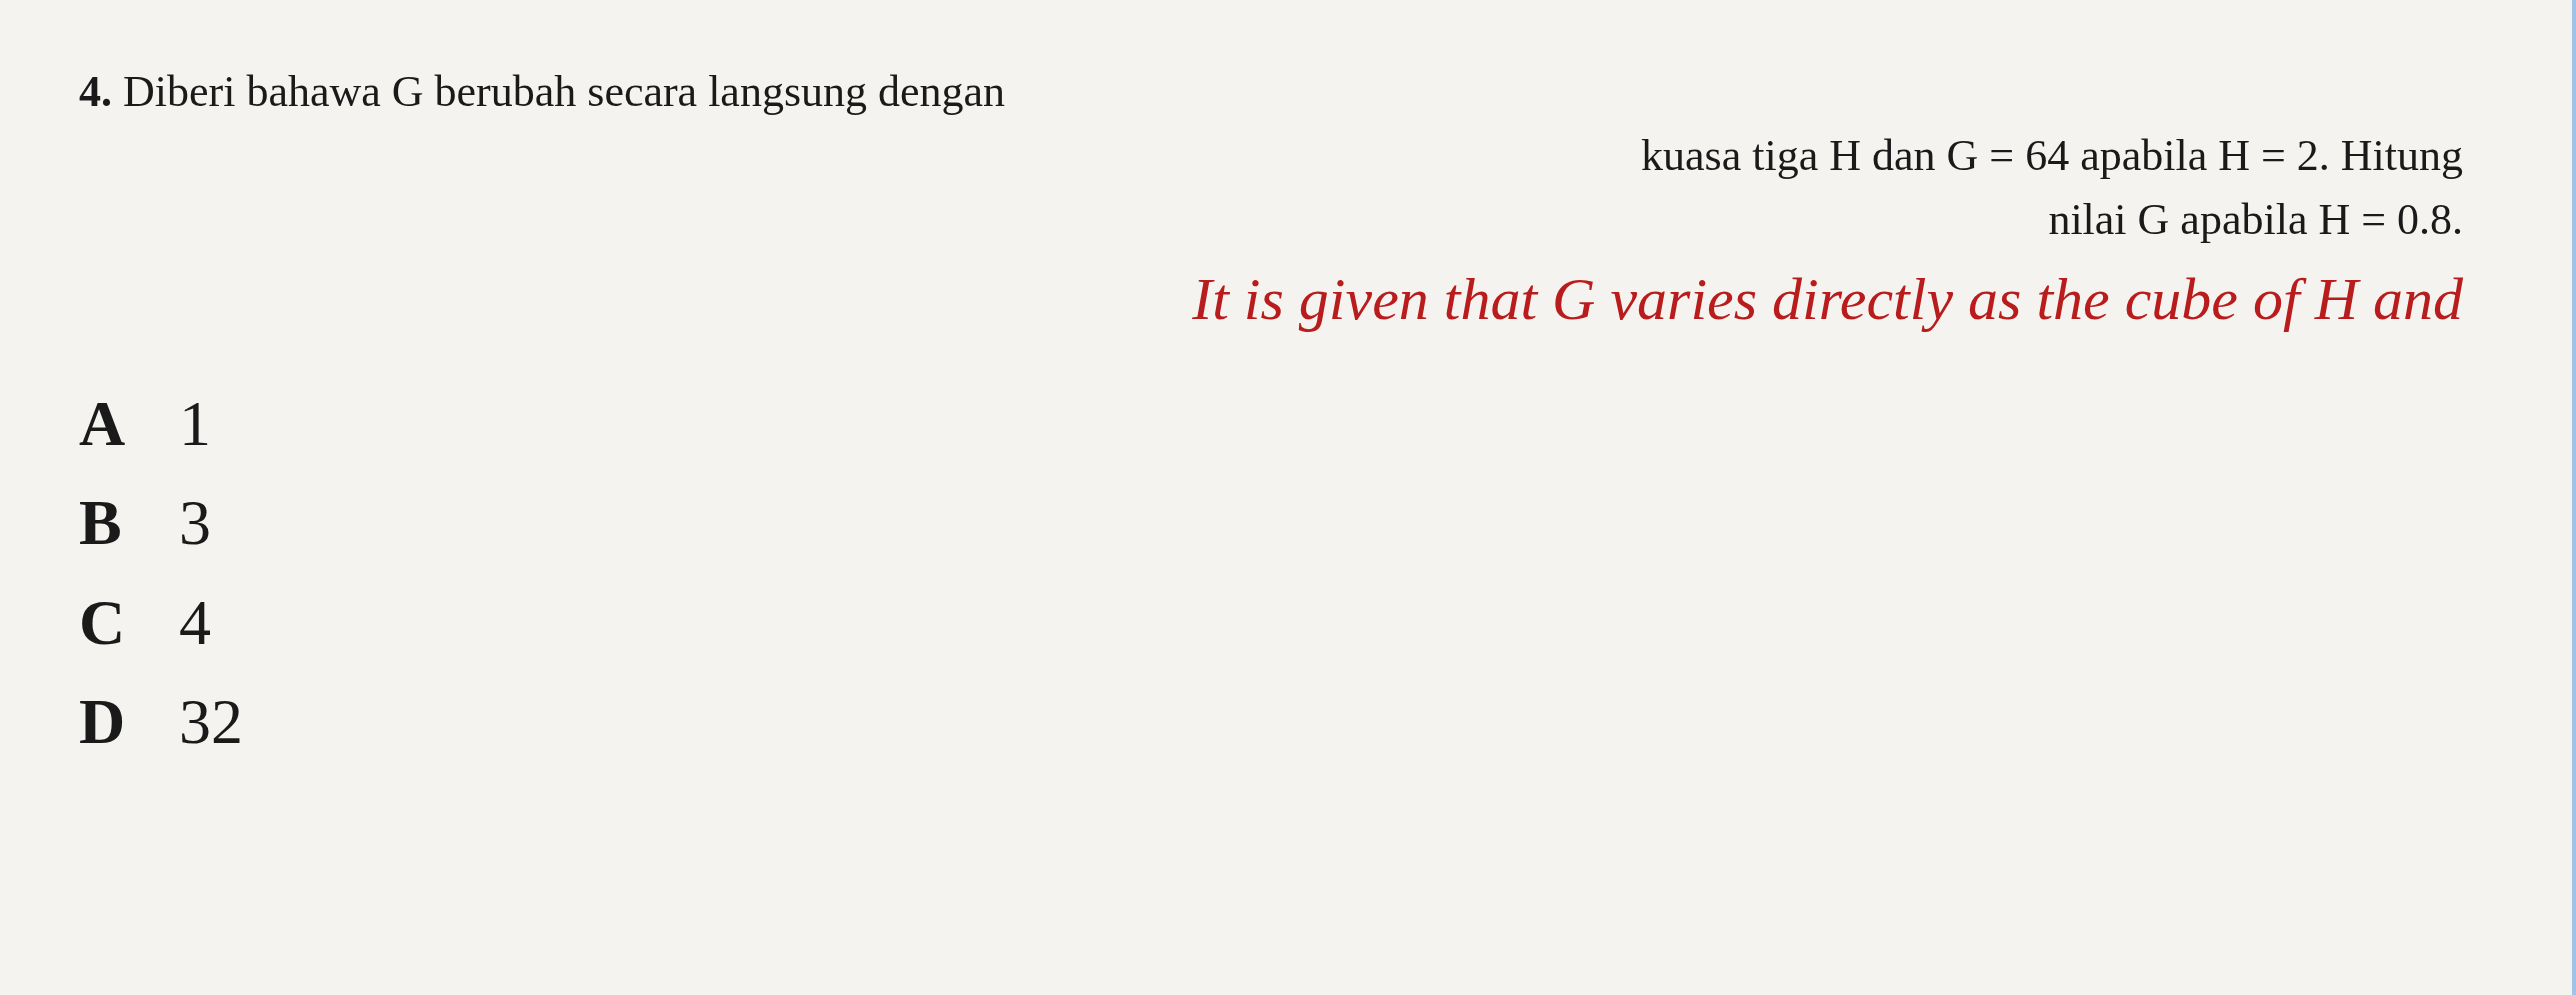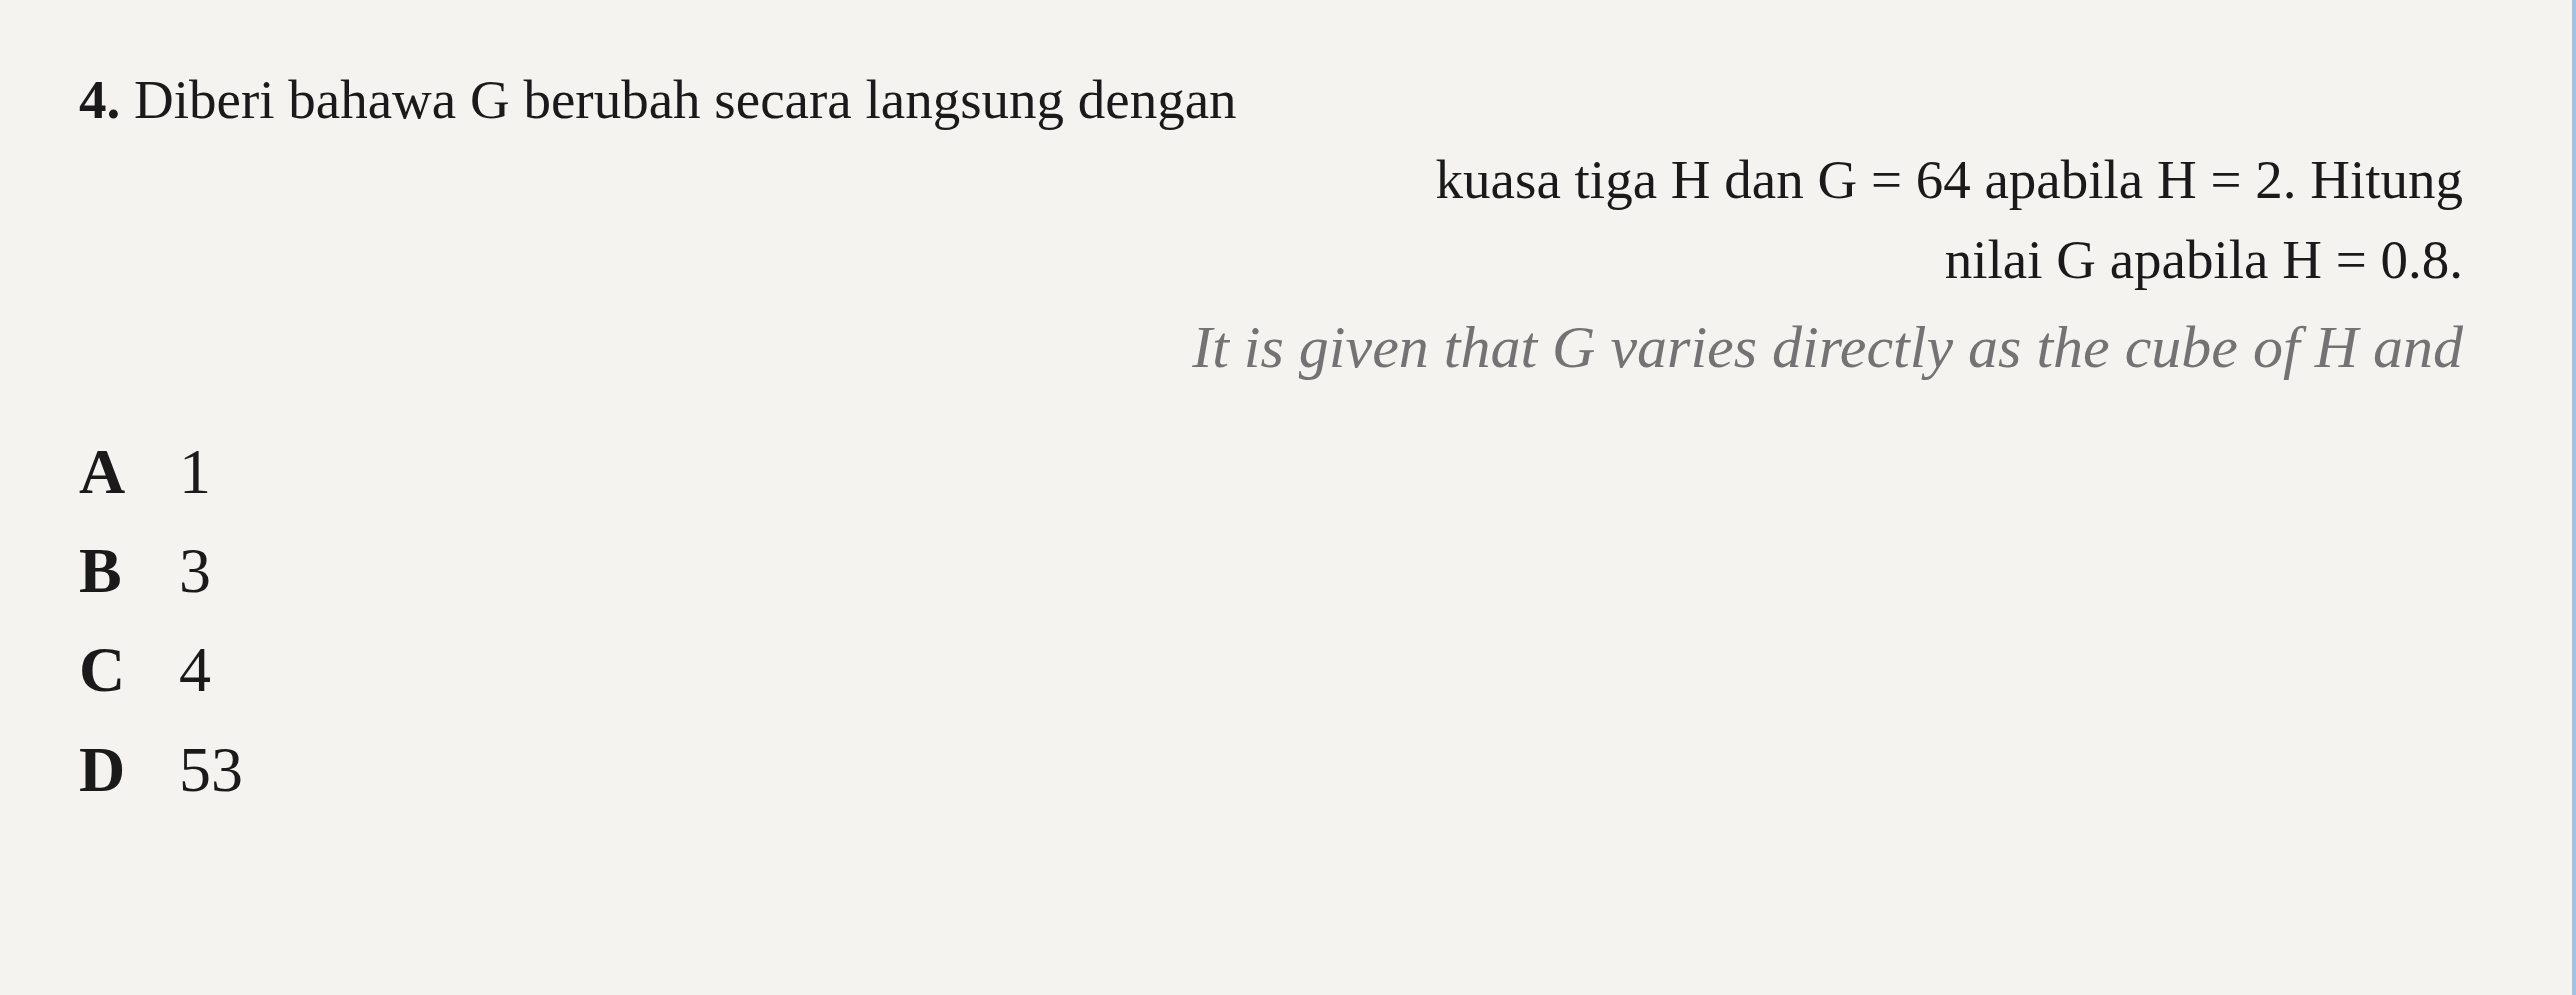--- a/index.html
+++ b/index.html
@@ -24,35 +24,35 @@
       position: relative;
       padding: 60px 79px 60px 79px;
       border-right: 4px solid #a0c4e8;
     }
 
     .question-block {
       max-width: 2384px;
     }
 
     .malay-text {
-      font-size: 55px;
+      font-size: 44px;
       line-height: 1.45;
       color: #1a1a1a;
       font-family: 'Times New Roman', Times, serif;
       font-weight: normal;
     }
 
     .malay-text .question-num {
       font-weight: bold;
     }
 
     .italic-text {
       font-size: 60px;
       line-height: 1.48;
-      color: #737373;
+      color: #b91c1c;
       font-family: 'Times New Roman', Times, serif;
       font-style: italic;
       margin-top: 4px;
     }
 
     .answers-block {
       margin-top: 30px;
       font-size: 64px;
       font-family: 'Times New Roman', Times, serif;
       color: #1a1a1a;
@@ -117,19 +117,19 @@
       <div class="answer-row">
         <span class="answer-letter">B</span>
         <span class="answer-value">3</span>
       </div>
       <div class="answer-row">
         <span class="answer-letter">C</span>
         <span class="answer-value">4</span>
       </div>
       <div class="answer-row">
         <span class="answer-letter">D</span>
-        <span class="answer-value">53</span>
+        <span class="answer-value">32</span>
       </div>
     </div>
 
   </div>
 </div>
 
 
 </body></html>

